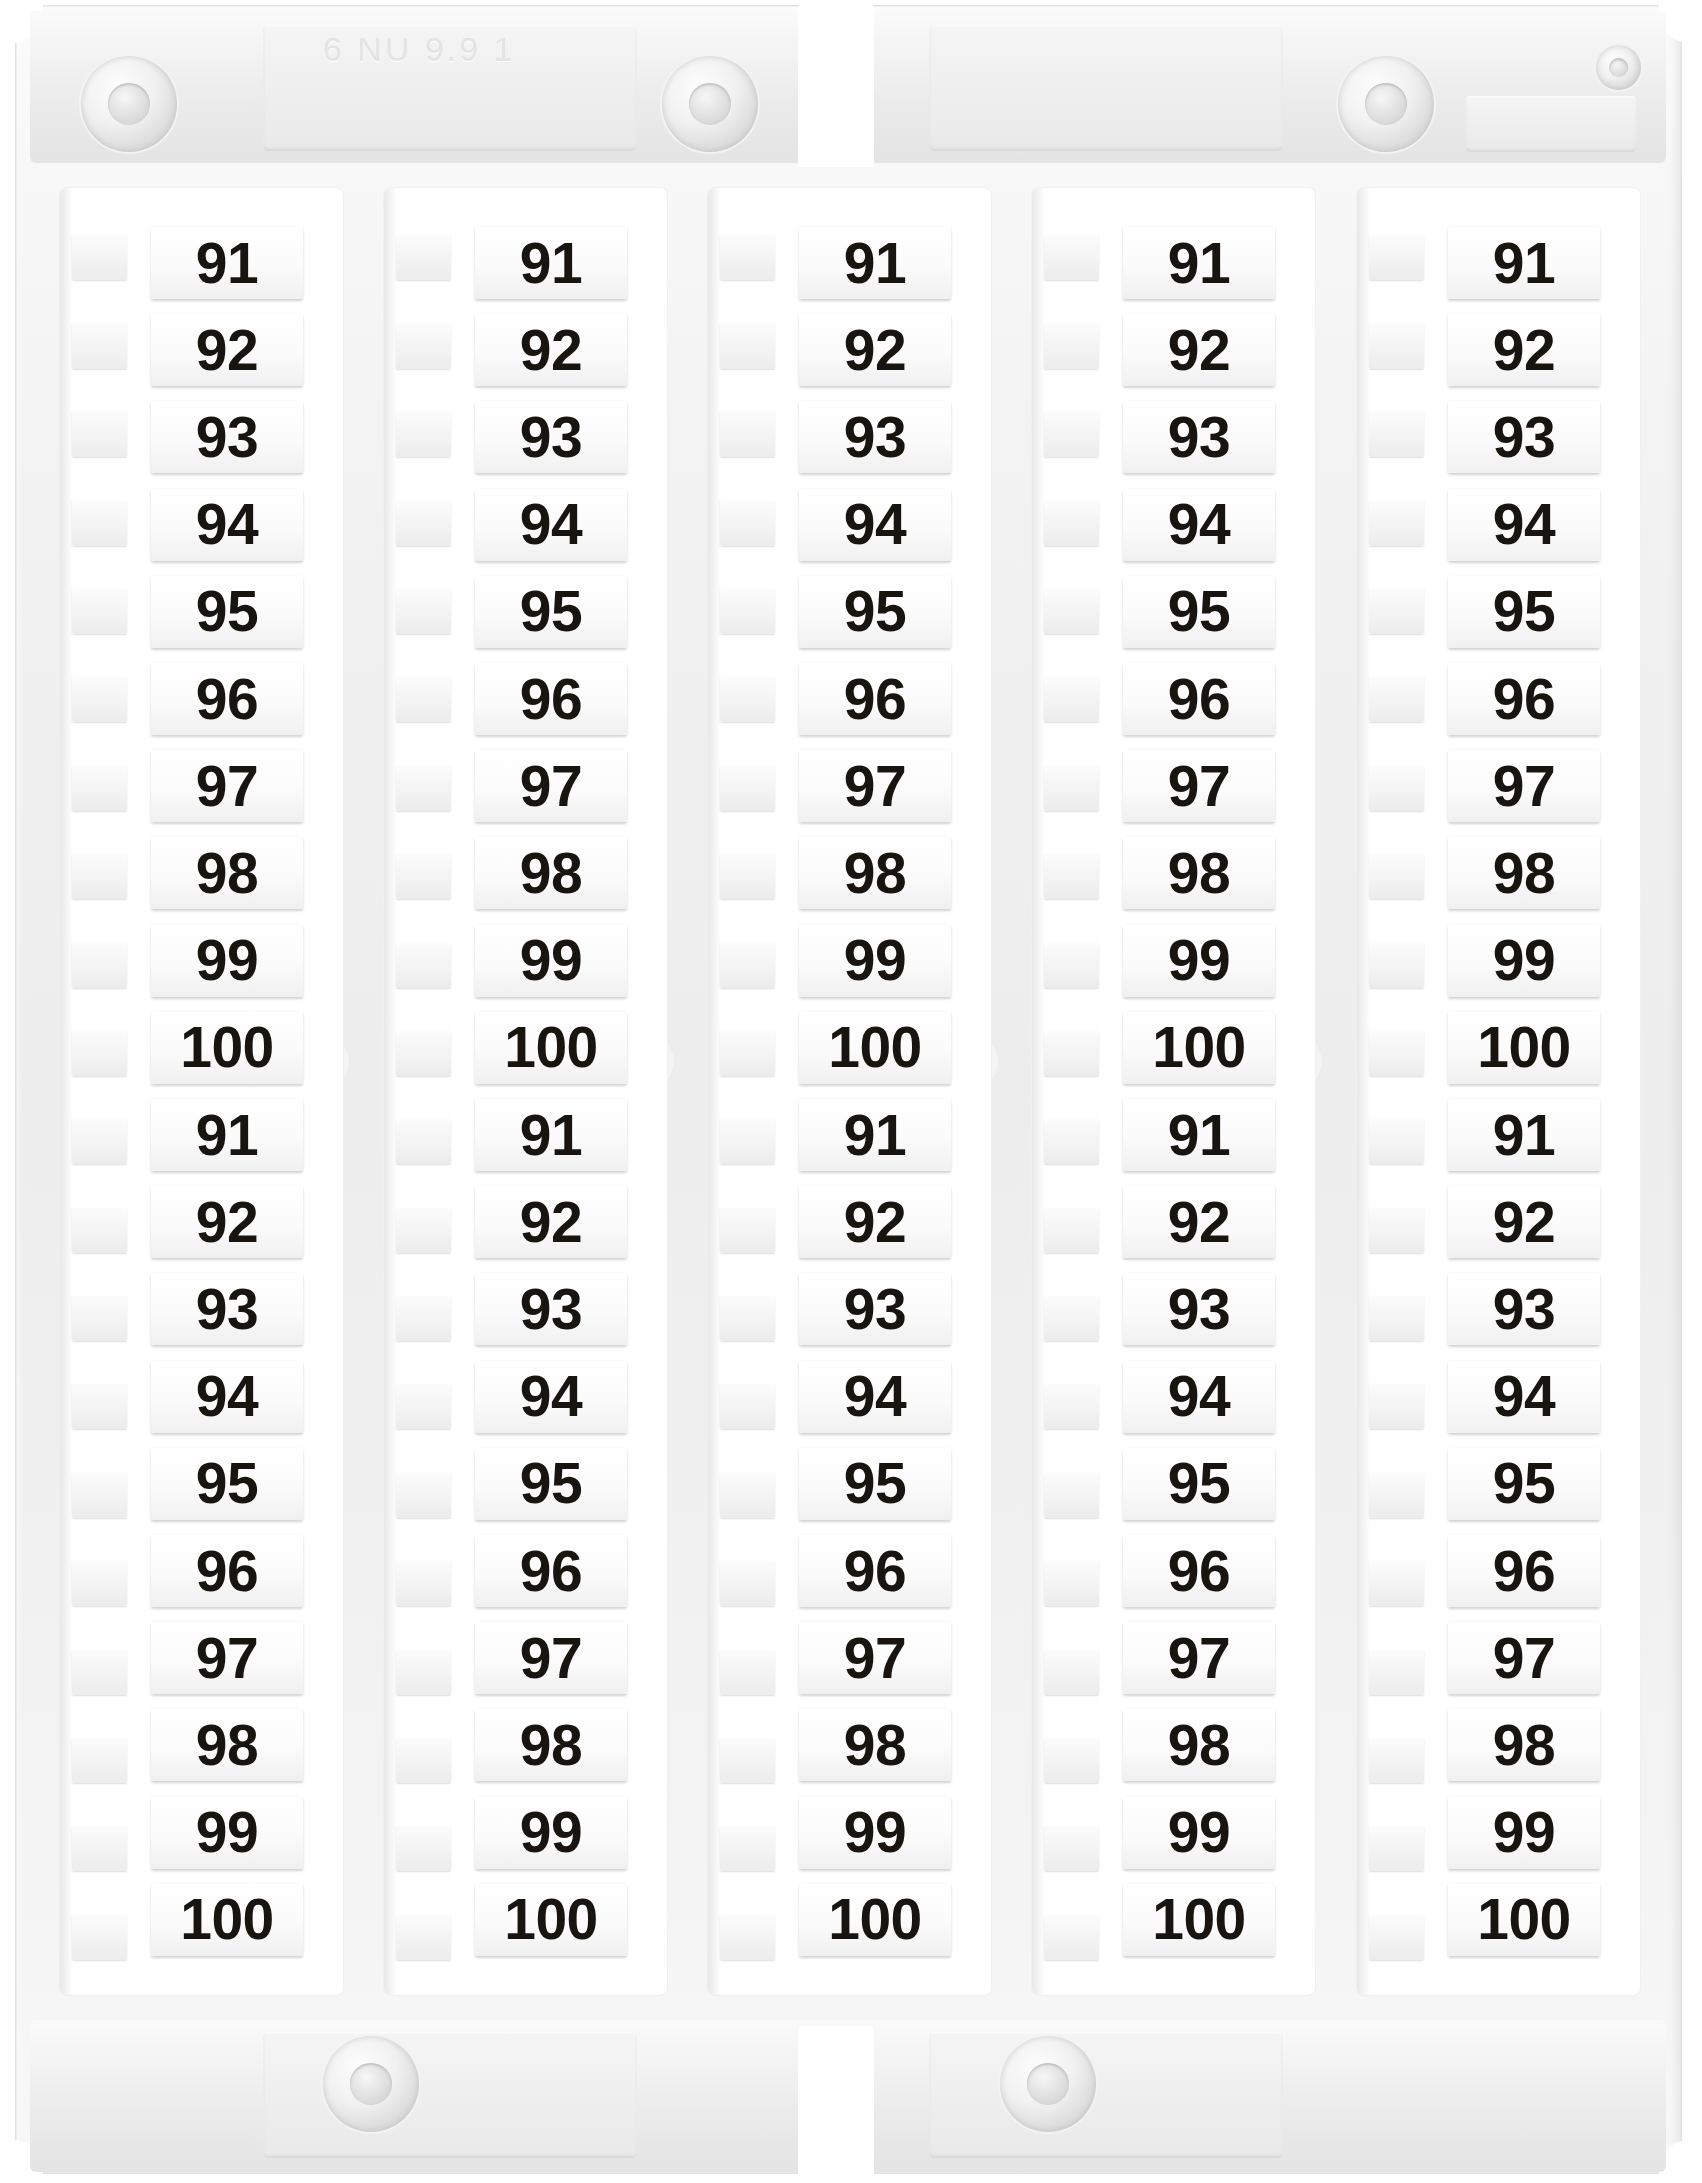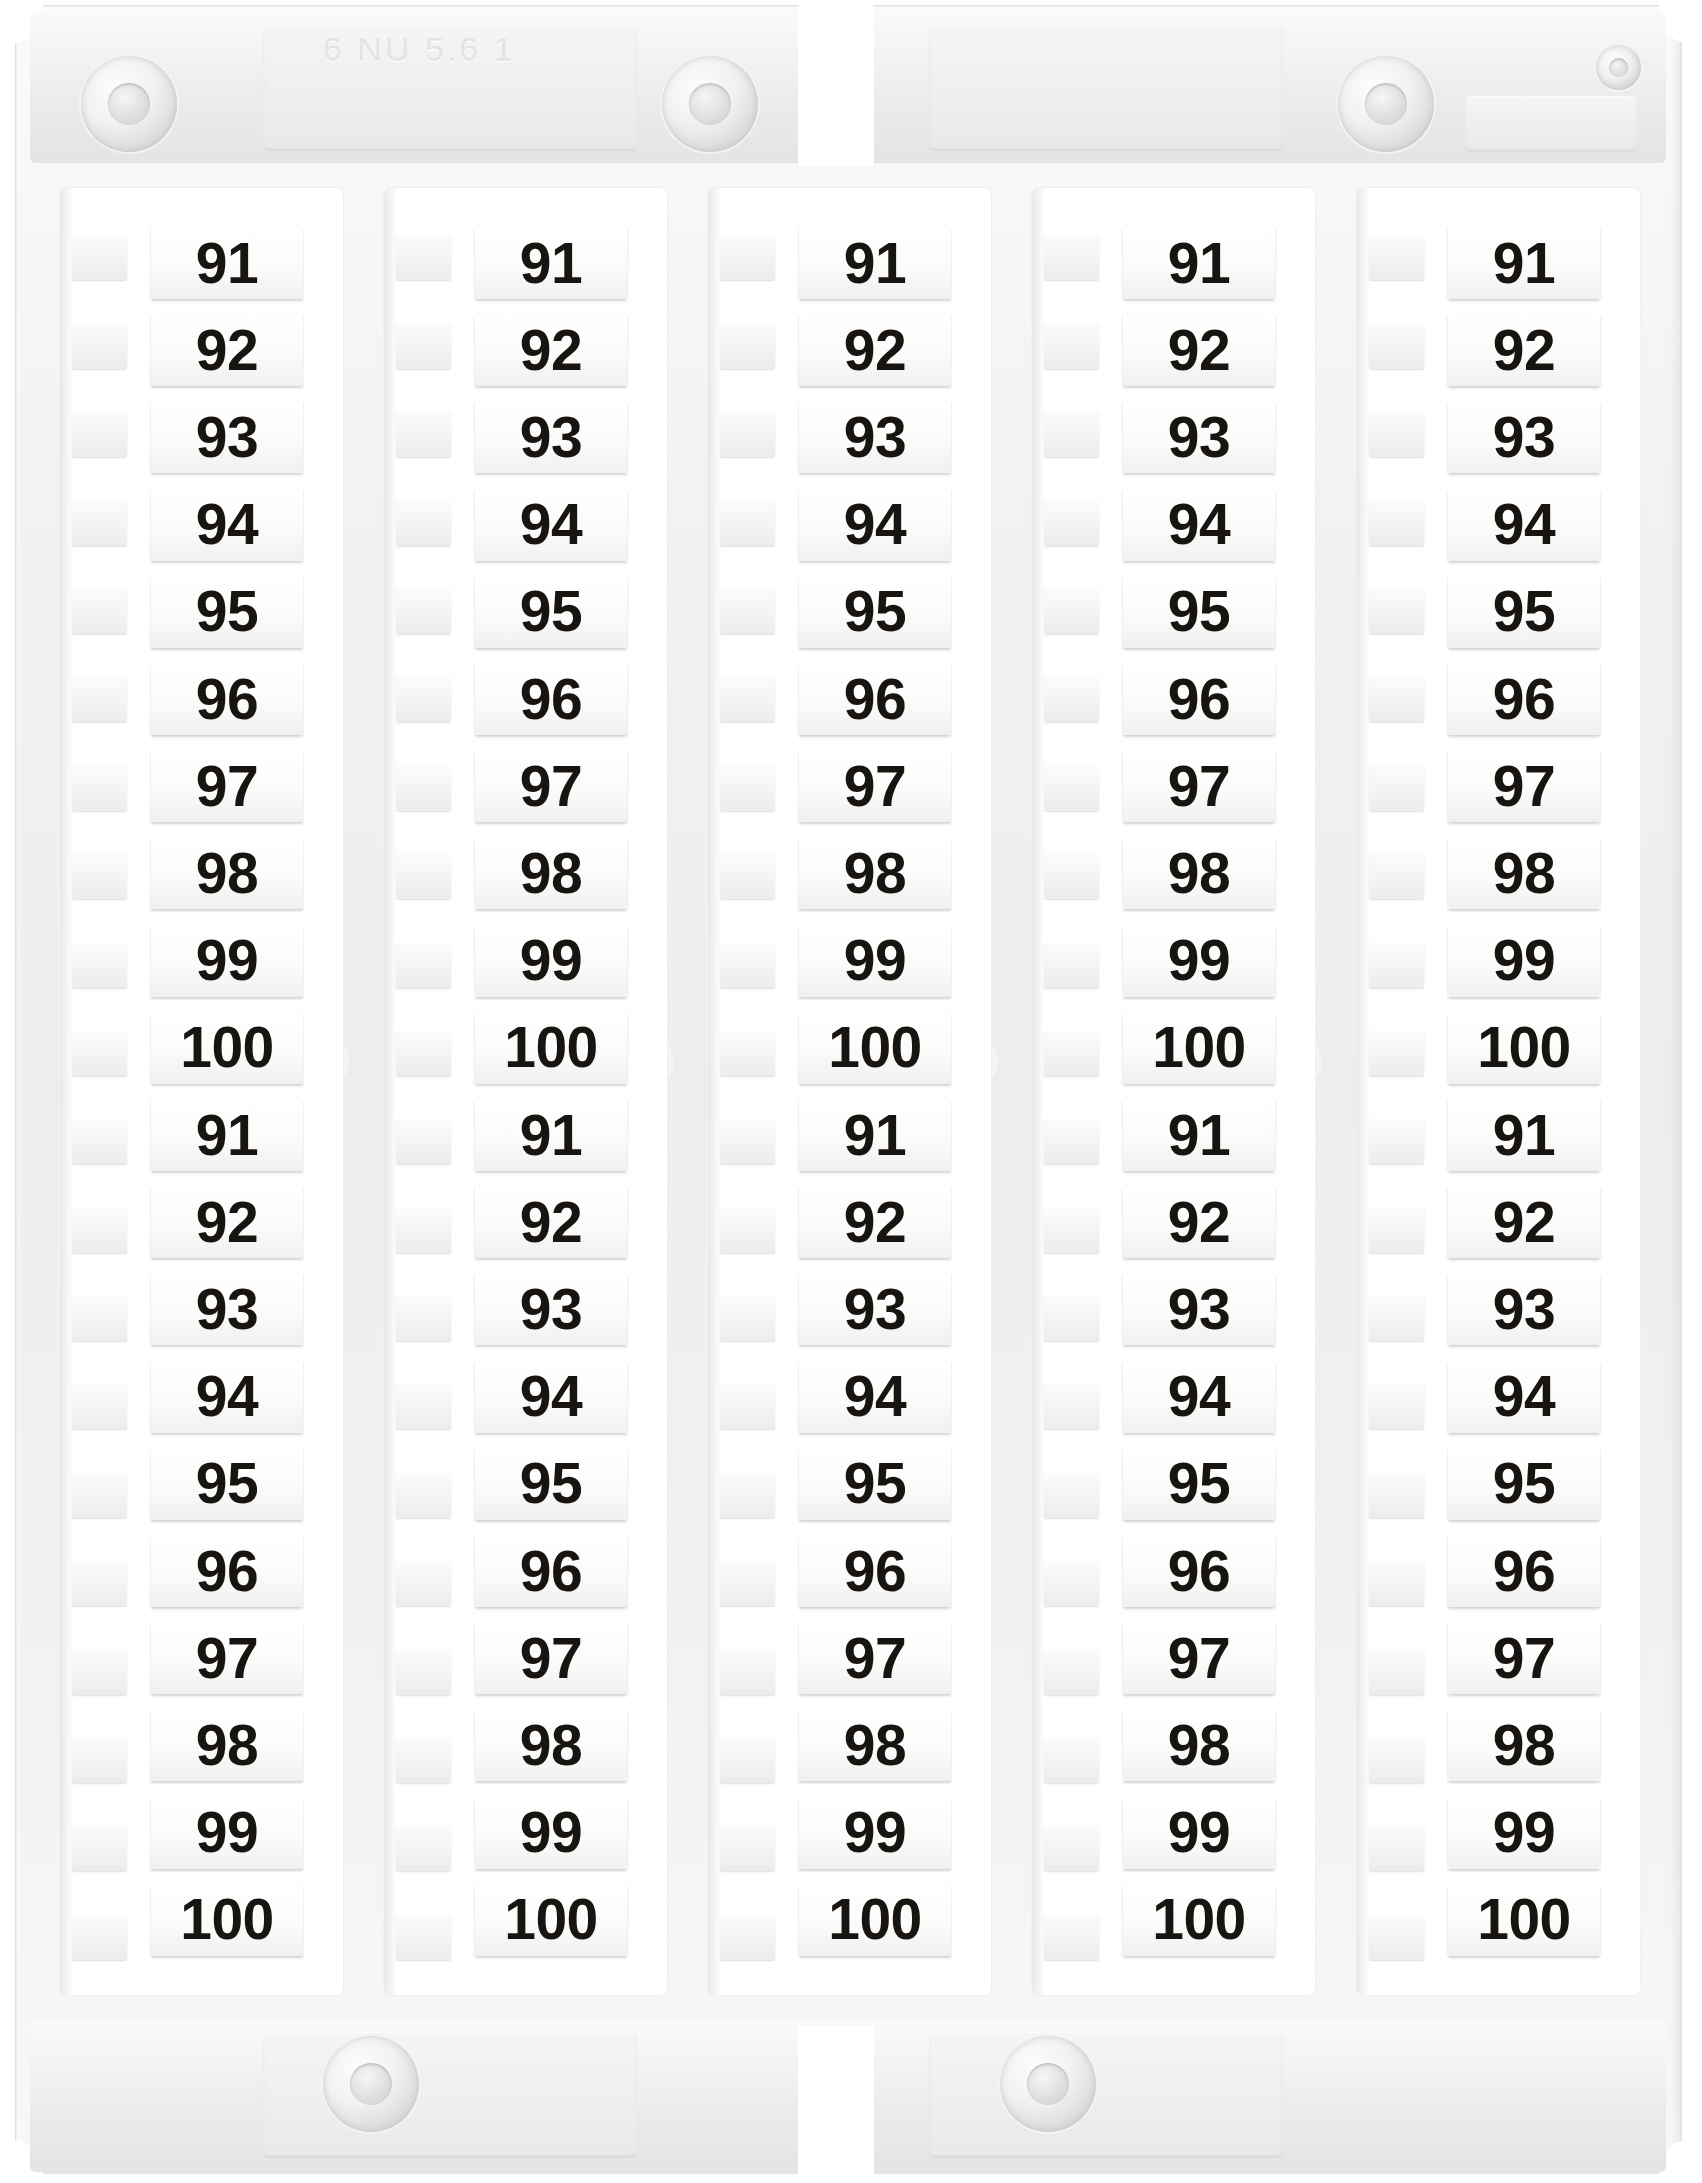--- a/index.html
+++ b/index.html
@@ -208,21 +208,21 @@
   <div class="corner-cut tl"></div>
   <div class="corner-cut tr"></div>
   <div class="corner-cut bl"></div>
   <div class="corner-cut br"></div>
 
   <div class="rail top"></div>
   <div class="rail-plate" style="left:263px; top:25px; width:374px; height:126px;"></div>
   <div class="rail-plate" style="left:929px; top:25px; width:354px; height:126px;"></div>
   <div class="rail-plate" style="left:1465px; top:96px; width:172px; height:56px;"></div>
 
-  <div class="engraved-code">6 NU 5.6 1</div>
+  <div class="engraved-code">6 NU 9.9 1</div>
 
   <div class="center-slot" style="left:798px; top:5px; width:76px; height:162px;"></div>
 
   <div class="rail bottom"></div>
   <div class="rail-plate" style="left:263px; bottom:25px; width:374px; height:126px;"></div>
   <div class="rail-plate" style="left:929px; bottom:25px; width:354px; height:126px;"></div>
   <div class="center-slot" style="left:798px; bottom:5px; width:76px; height:152px;"></div>
 
   <div class="boss" style="left:81px; top:56px; width:96px; height:96px;">
       <span class="boss-inner"></span>

